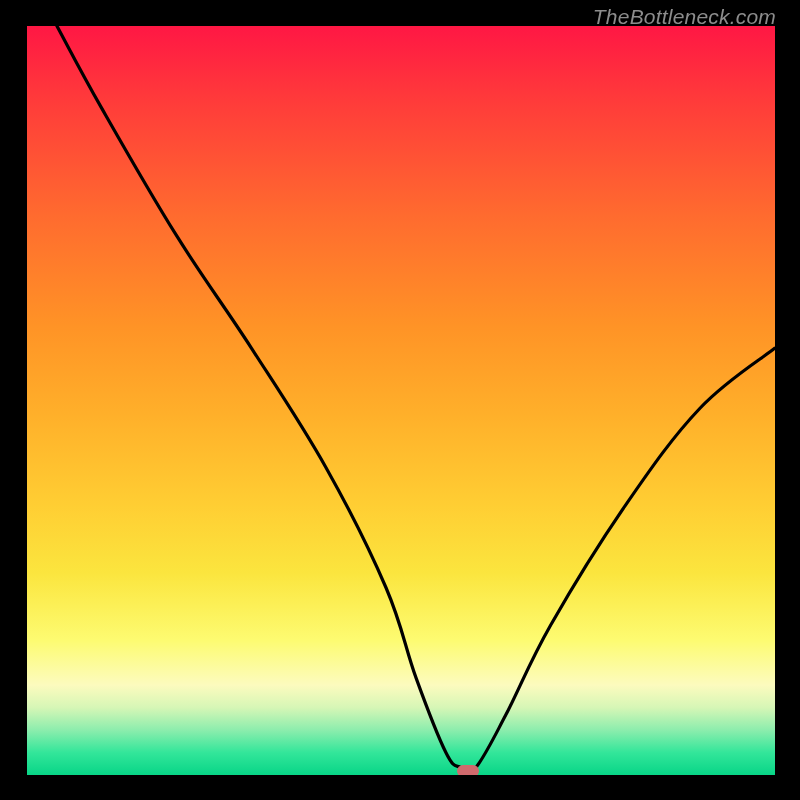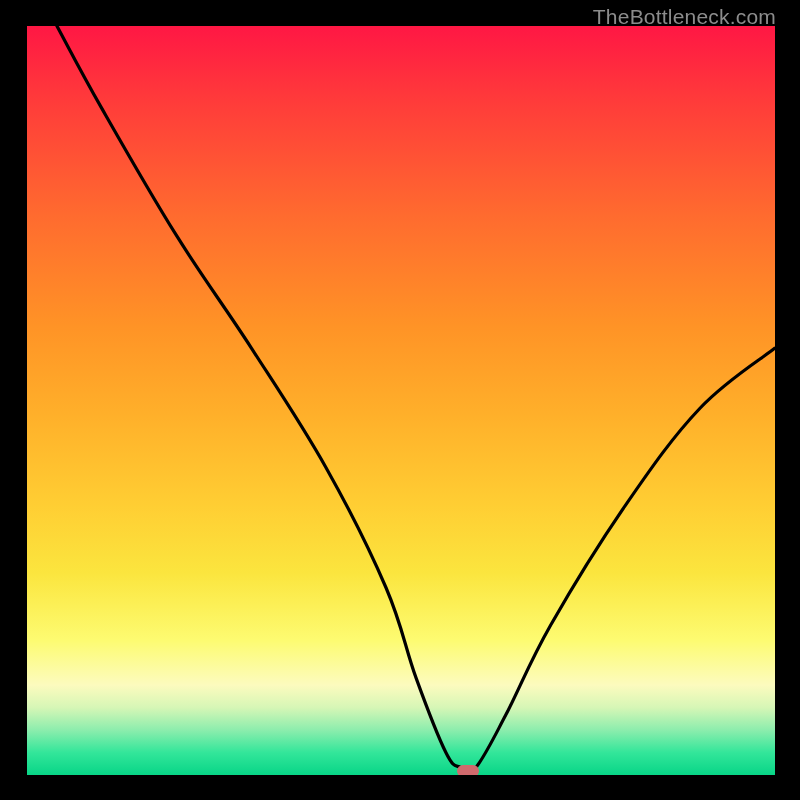--- a/index.html
+++ b/index.html
@@ -9,20 +9,21 @@
     height: 800px;
     overflow: hidden;
     background: #000;
     font-family: Arial, Helvetica, sans-serif;
   }
   .chart-wrap {
     position: relative;
     width: 800px;
     height: 800px;
     background: #000;
+    font-style: italic;
   }
   .plot-area {
     position: absolute;
     left: 27px;
     top: 26px;
     width: 748px;
     height: 749px;
     overflow: hidden;
   }
   .gradient-bg {

